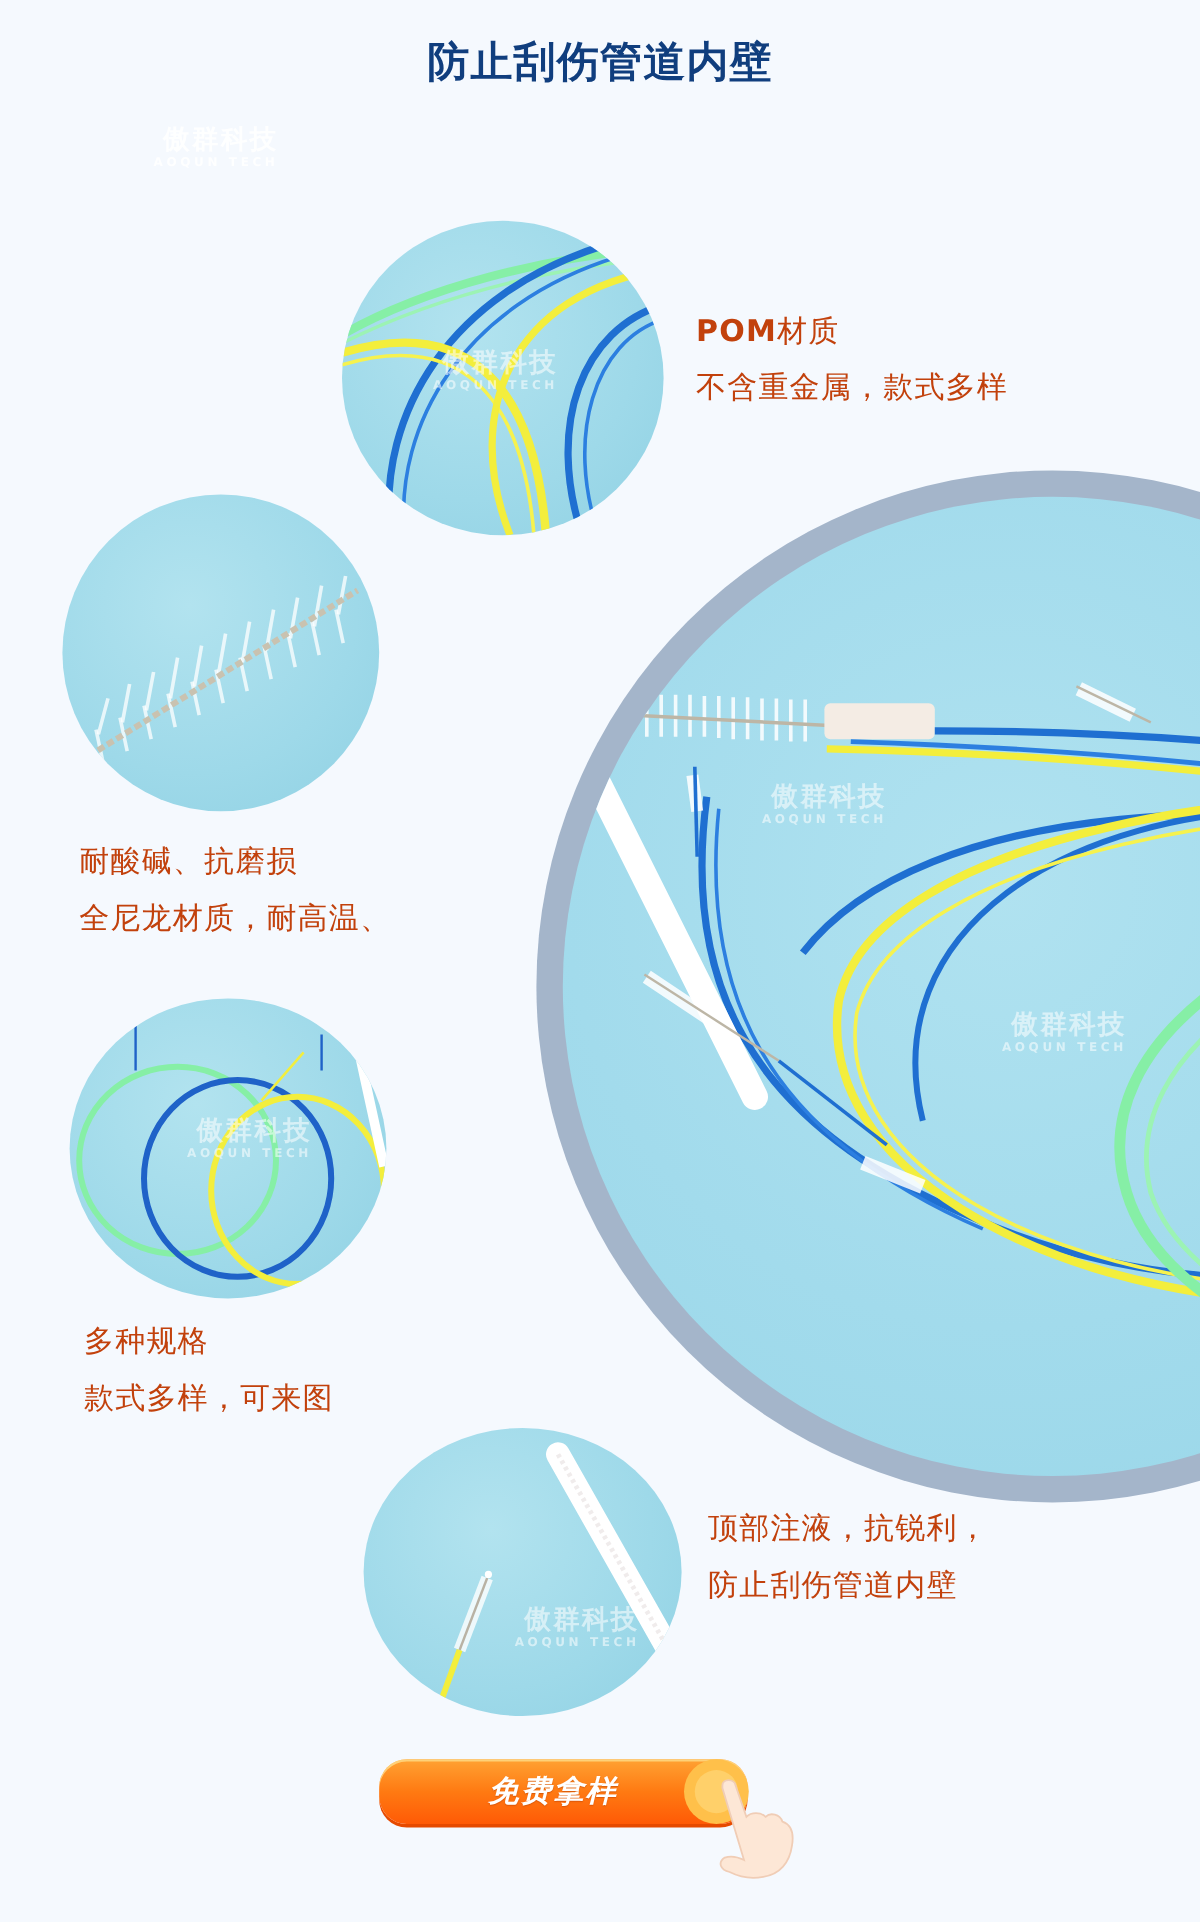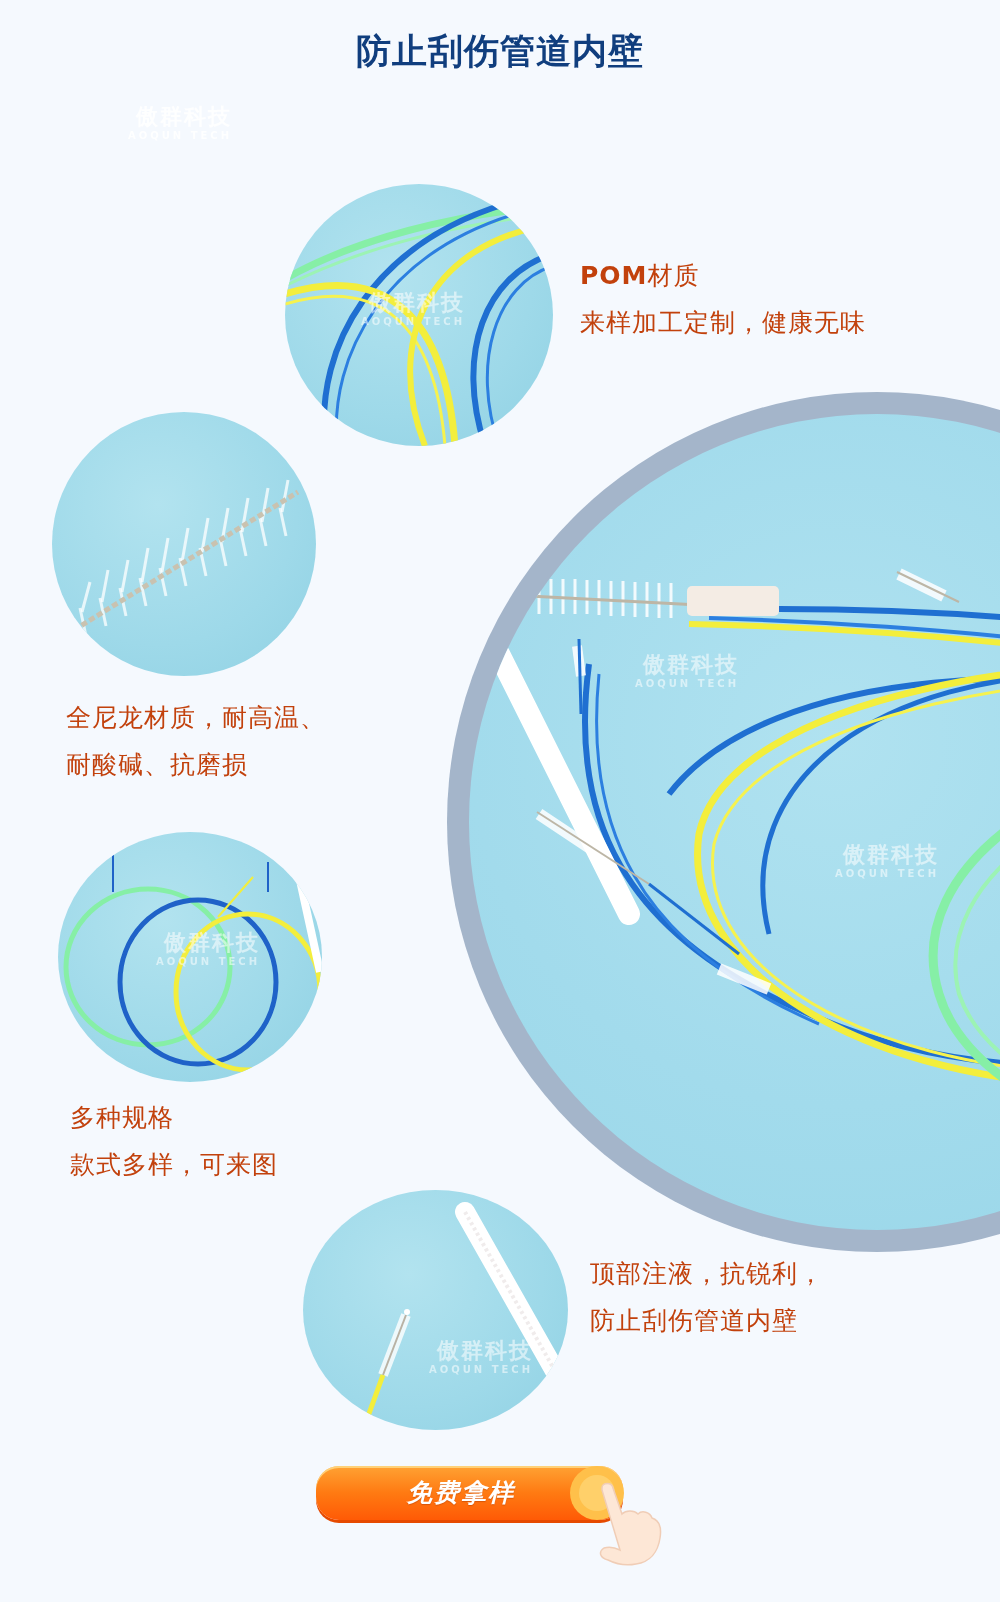--- a/index.html
+++ b/index.html
@@ -45,21 +45,21 @@
     <path d="M214 262 C186 180 210 100 268 82" stroke="#2c7fe0" stroke-width="3" fill="none"></path>
   </svg>
   <div class="wm" style="left:60px;top:108px;width:120px;">
     <span class="cn">傲群科技</span>
     <span class="en">AOQUN TECH</span>
   </div>
 </div>
 
 <div class="feat" style="left:580px;top:252px;">
   <div><span class="pom">POM</span><span class="h">材质</span></div>
-  <div>来样加工定制，健康无味</div>
+  <div>不含重金属，款式多样</div>
 </div>
 
 <div class="photo" style="left:52px;top:412px;width:264px;height:264px;">
   <svg viewBox="0 0 264 264">
     <g stroke="rgba(255,255,255,0.75)" stroke-width="3">
       <line x1="30" y1="200" x2="38" y2="170"></line>
         <line x1="50" y1="190" x2="56" y2="158"></line>
         <line x1="70" y1="180" x2="76" y2="148"></line>
       <line x1="90" y1="170" x2="96" y2="136"></line>
         <line x1="110" y1="160" x2="116" y2="126"></line>
@@ -79,22 +79,22 @@
         <line x1="174" y1="154" x2="168" y2="126"></line>
         <line x1="194" y1="144" x2="188" y2="116"></line>
       <line x1="214" y1="134" x2="208" y2="106"></line>
         <line x1="234" y1="124" x2="228" y2="96"></line>
     </g>
     <line x1="22" y1="218" x2="246" y2="80" stroke="#c9c2b0" stroke-width="5" stroke-dasharray="6 3"></line>
   </svg>
 </div>
 
 <div class="feat" style="left:66px;top:694px;">
+  <div>耐酸碱、抗磨损</div>
   <div>全尼龙材质，耐高温、</div>
-  <div>耐酸碱、抗磨损</div>
 </div>
 
 <div class="photo" style="left:58px;top:832px;width:264px;height:250px;">
   <svg viewBox="0 0 264 250">
     <ellipse cx="90" cy="135" rx="82" ry="78" stroke="#86efa6" stroke-width="5" fill="none"></ellipse>
     <ellipse cx="140" cy="150" rx="78" ry="82" stroke="#1f62c8" stroke-width="5" fill="none"></ellipse>
     <ellipse cx="190" cy="160" rx="72" ry="78" stroke="#f3ee3c" stroke-width="5" fill="none"></ellipse>
     <line x1="55" y1="60" x2="55" y2="20" stroke="#1f62c8" stroke-width="2"></line>
     <line x1="210" y1="60" x2="210" y2="30" stroke="#1f62c8" stroke-width="2"></line>
     <line x1="160" y1="85" x2="195" y2="45" stroke="#f3ee3c" stroke-width="2"></line>

